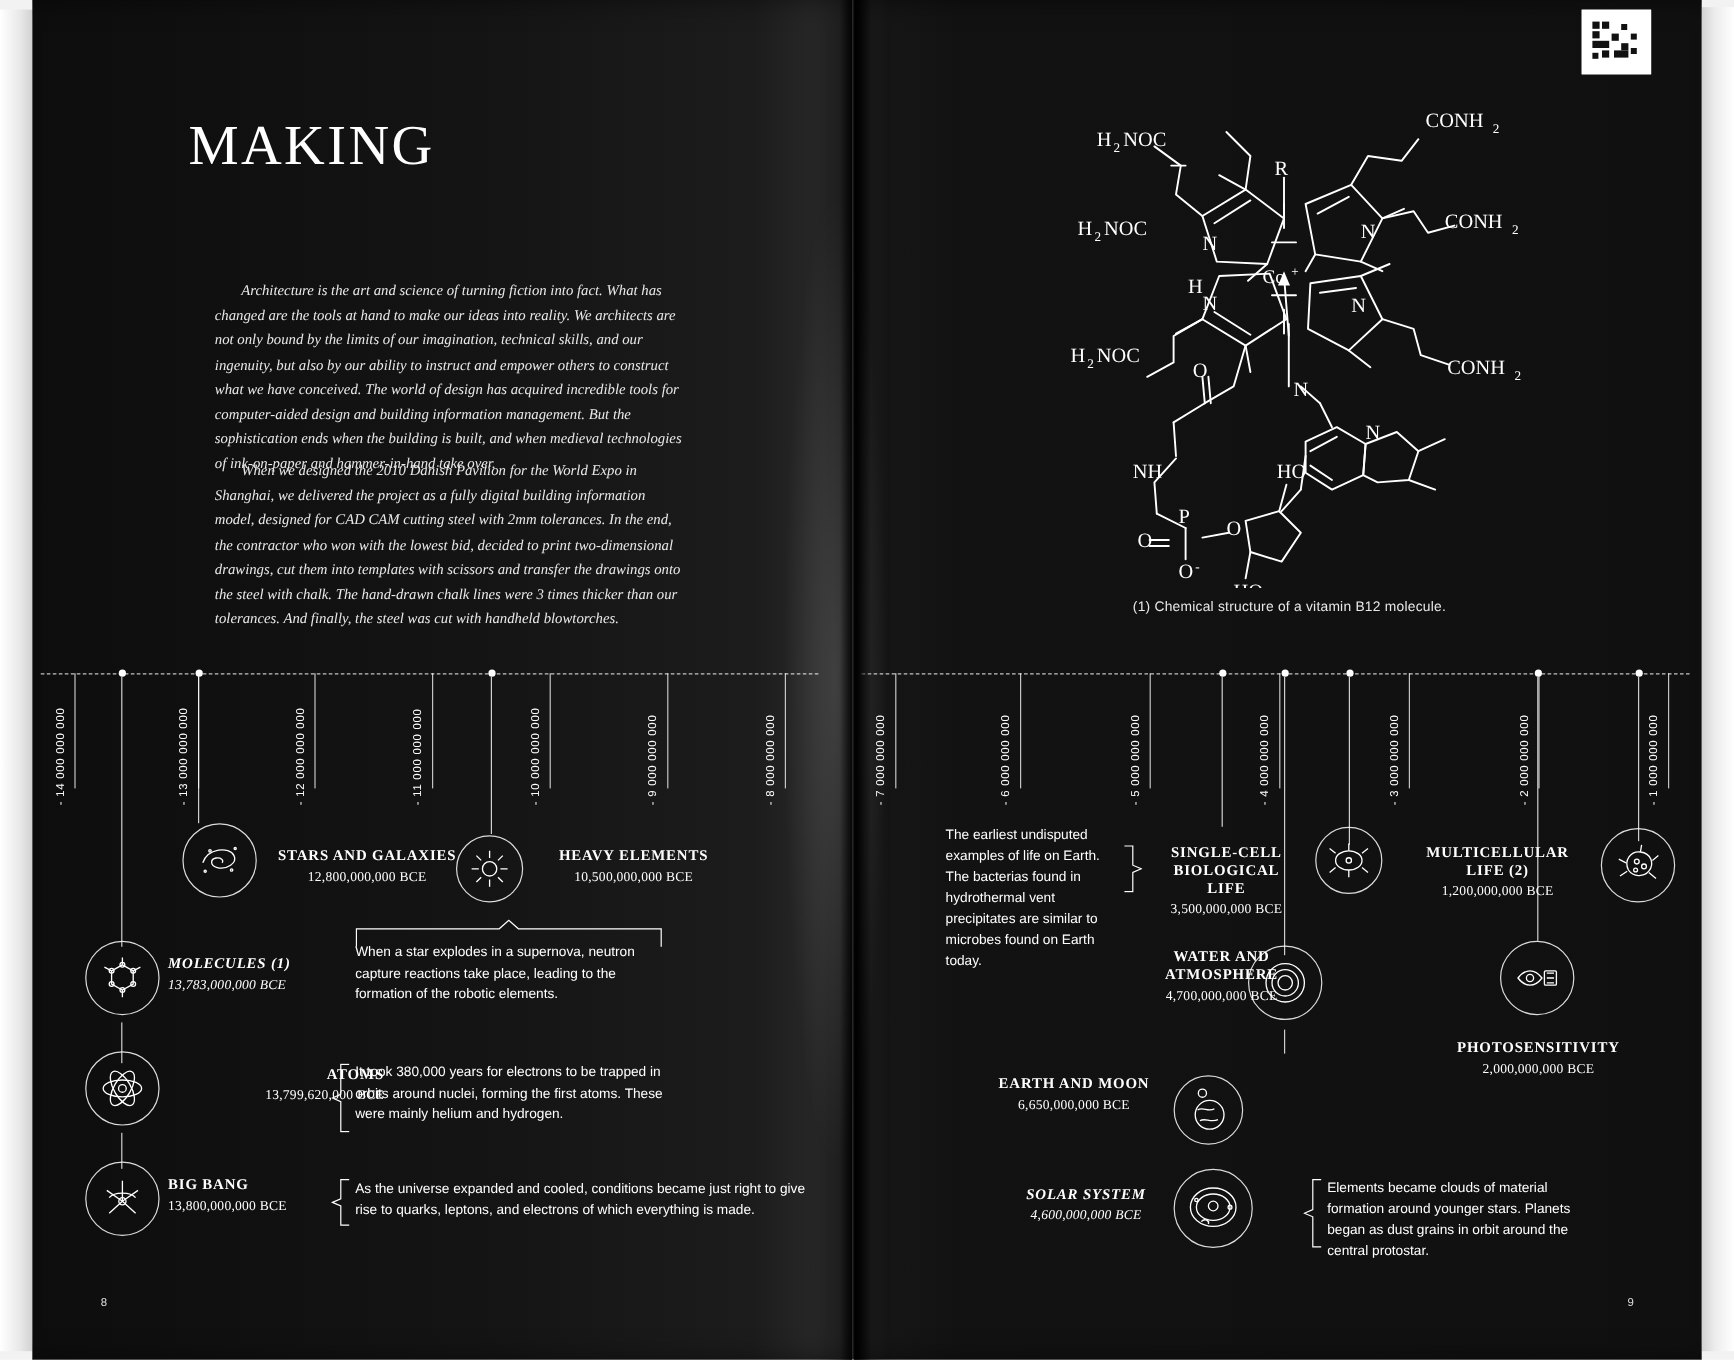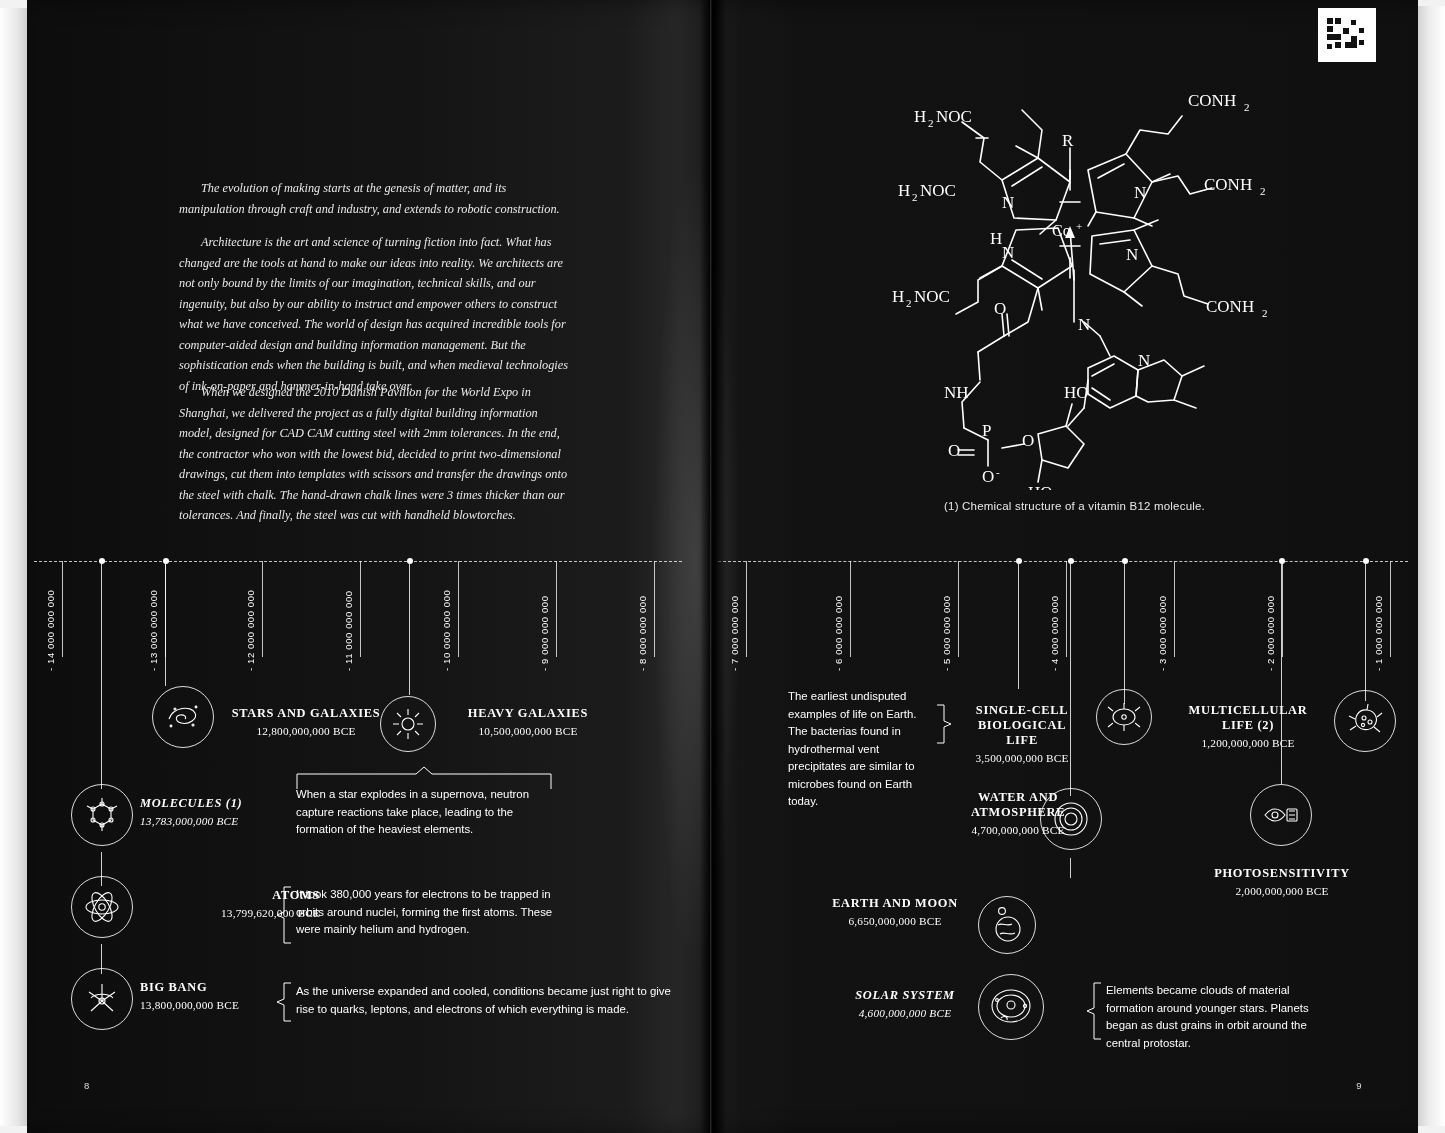--- a/index.html
+++ b/index.html
@@ -211,22 +211,22 @@
 </head>
 <body>
 
 <div id="spread">
 
   <div class="paper-edge-left"></div>
   <div class="paper-edge-right"></div>
 
   <div class="page" id="page-left">
 
-
-    <div class="body-copy" id="para0">The evolution of making starts at the genesis of matter, and its manipulation through craft and industry, and extends to robotic construction.</div>
+    <h1 id="title">MAKING</h1>
+
     <div class="body-copy" id="para1">Architecture is the art and science of turning fiction into fact. What has changed are the tools at hand to make our ideas into reality. We architects are not only bound by the limits of our imagination, technical skills, and our ingenuity, but also by our ability to instruct and empower others to construct what we have conceived. The world of design has acquired incredible tools for computer-aided design and building information management. But the sophistication ends when the building is built, and when medieval technologies of ink-on-paper and hammer-in-hand take over.</div>
     <div class="body-copy" id="para2">When we designed the 2010 Danish Pavilion for the World Expo in Shanghai, we delivered the project as a fully digital building information model, designed for CAD CAM cutting steel with 2mm tolerances. In the end, the contractor who won with the lowest bid, decided to print two-dimensional drawings, cut them into templates with scissors and transfer the drawings onto the steel with chalk. The hand-drawn chalk lines were 3 times thicker than our tolerances. And finally, the steel was cut with handheld blowtorches.</div>
 
     <div class="page-num" id="pn-left">8</div>
   </div>
 
   <div class="page" id="page-right">
 
     <div id="molecule-wrap">
       <svg width="530" height="460" viewBox="0 0 530 460">
@@ -457,30 +457,30 @@
     </div>
 
     <div class="icon-circle" style="left:380px; top:696px; width:56px; height:56px;">
       <svg width="38" height="38" viewBox="0 0 38 38" stroke="#fff" fill="none" stroke-width="1.1">
         <circle cx="19" cy="19" r="6"></circle>
         <path d="M19,4 L19,10 M19,28 L19,34 M4,19 L10,19 M28,19 L34,19"></path>
         <path d="M8,8 L12,12 M26,26 L30,30 M30,8 L26,12 M12,26 L8,30"></path>
       </svg>
     </div>
     <div class="event-label" style="left:438px; top:706px; width:180px;">
-      <span class="event-name">HEAVY GALAXIES</span>
+      <span class="event-name">HEAVY ELEMENTS</span>
       <span class="event-date">10,500,000,000 BCE</span>
     </div>
 
     <div class="bracket" style="left:296px; top:766px;">
       <svg width="256" height="24" viewBox="0 0 256 24" stroke="#fff" fill="none" stroke-width="1">
         <path d="M1,23 L1,8 L120,8 L128,1 L136,8 L255,8 L255,23"></path>
       </svg>
     </div>
-    <div class="note" style="left:296px; top:786px; width:254px;">When a star explodes in a supernova, neutron capture reactions take place, leading to the formation of the heaviest elements.</div>
+    <div class="note" style="left:296px; top:786px; width:254px;">When a star explodes in a supernova, neutron capture reactions take place, leading to the formation of the robotic elements.</div>
 
     <div class="icon-circle" style="left:71px; top:784px; width:62px; height:62px;">
       <svg width="42" height="42" viewBox="0 0 42 42" stroke="#fff" fill="none" stroke-width="1.1">
         <polygon points="21,10 30,15 30,26 21,31 12,26 12,15"></polygon>
         <circle cx="21" cy="10" r="2"></circle>
           <circle cx="30" cy="15" r="2"></circle>
           <circle cx="30" cy="26" r="2"></circle>
         <circle cx="21" cy="31" r="2"></circle>
           <circle cx="12" cy="26" r="2"></circle>
           <circle cx="12" cy="15" r="2"></circle>

